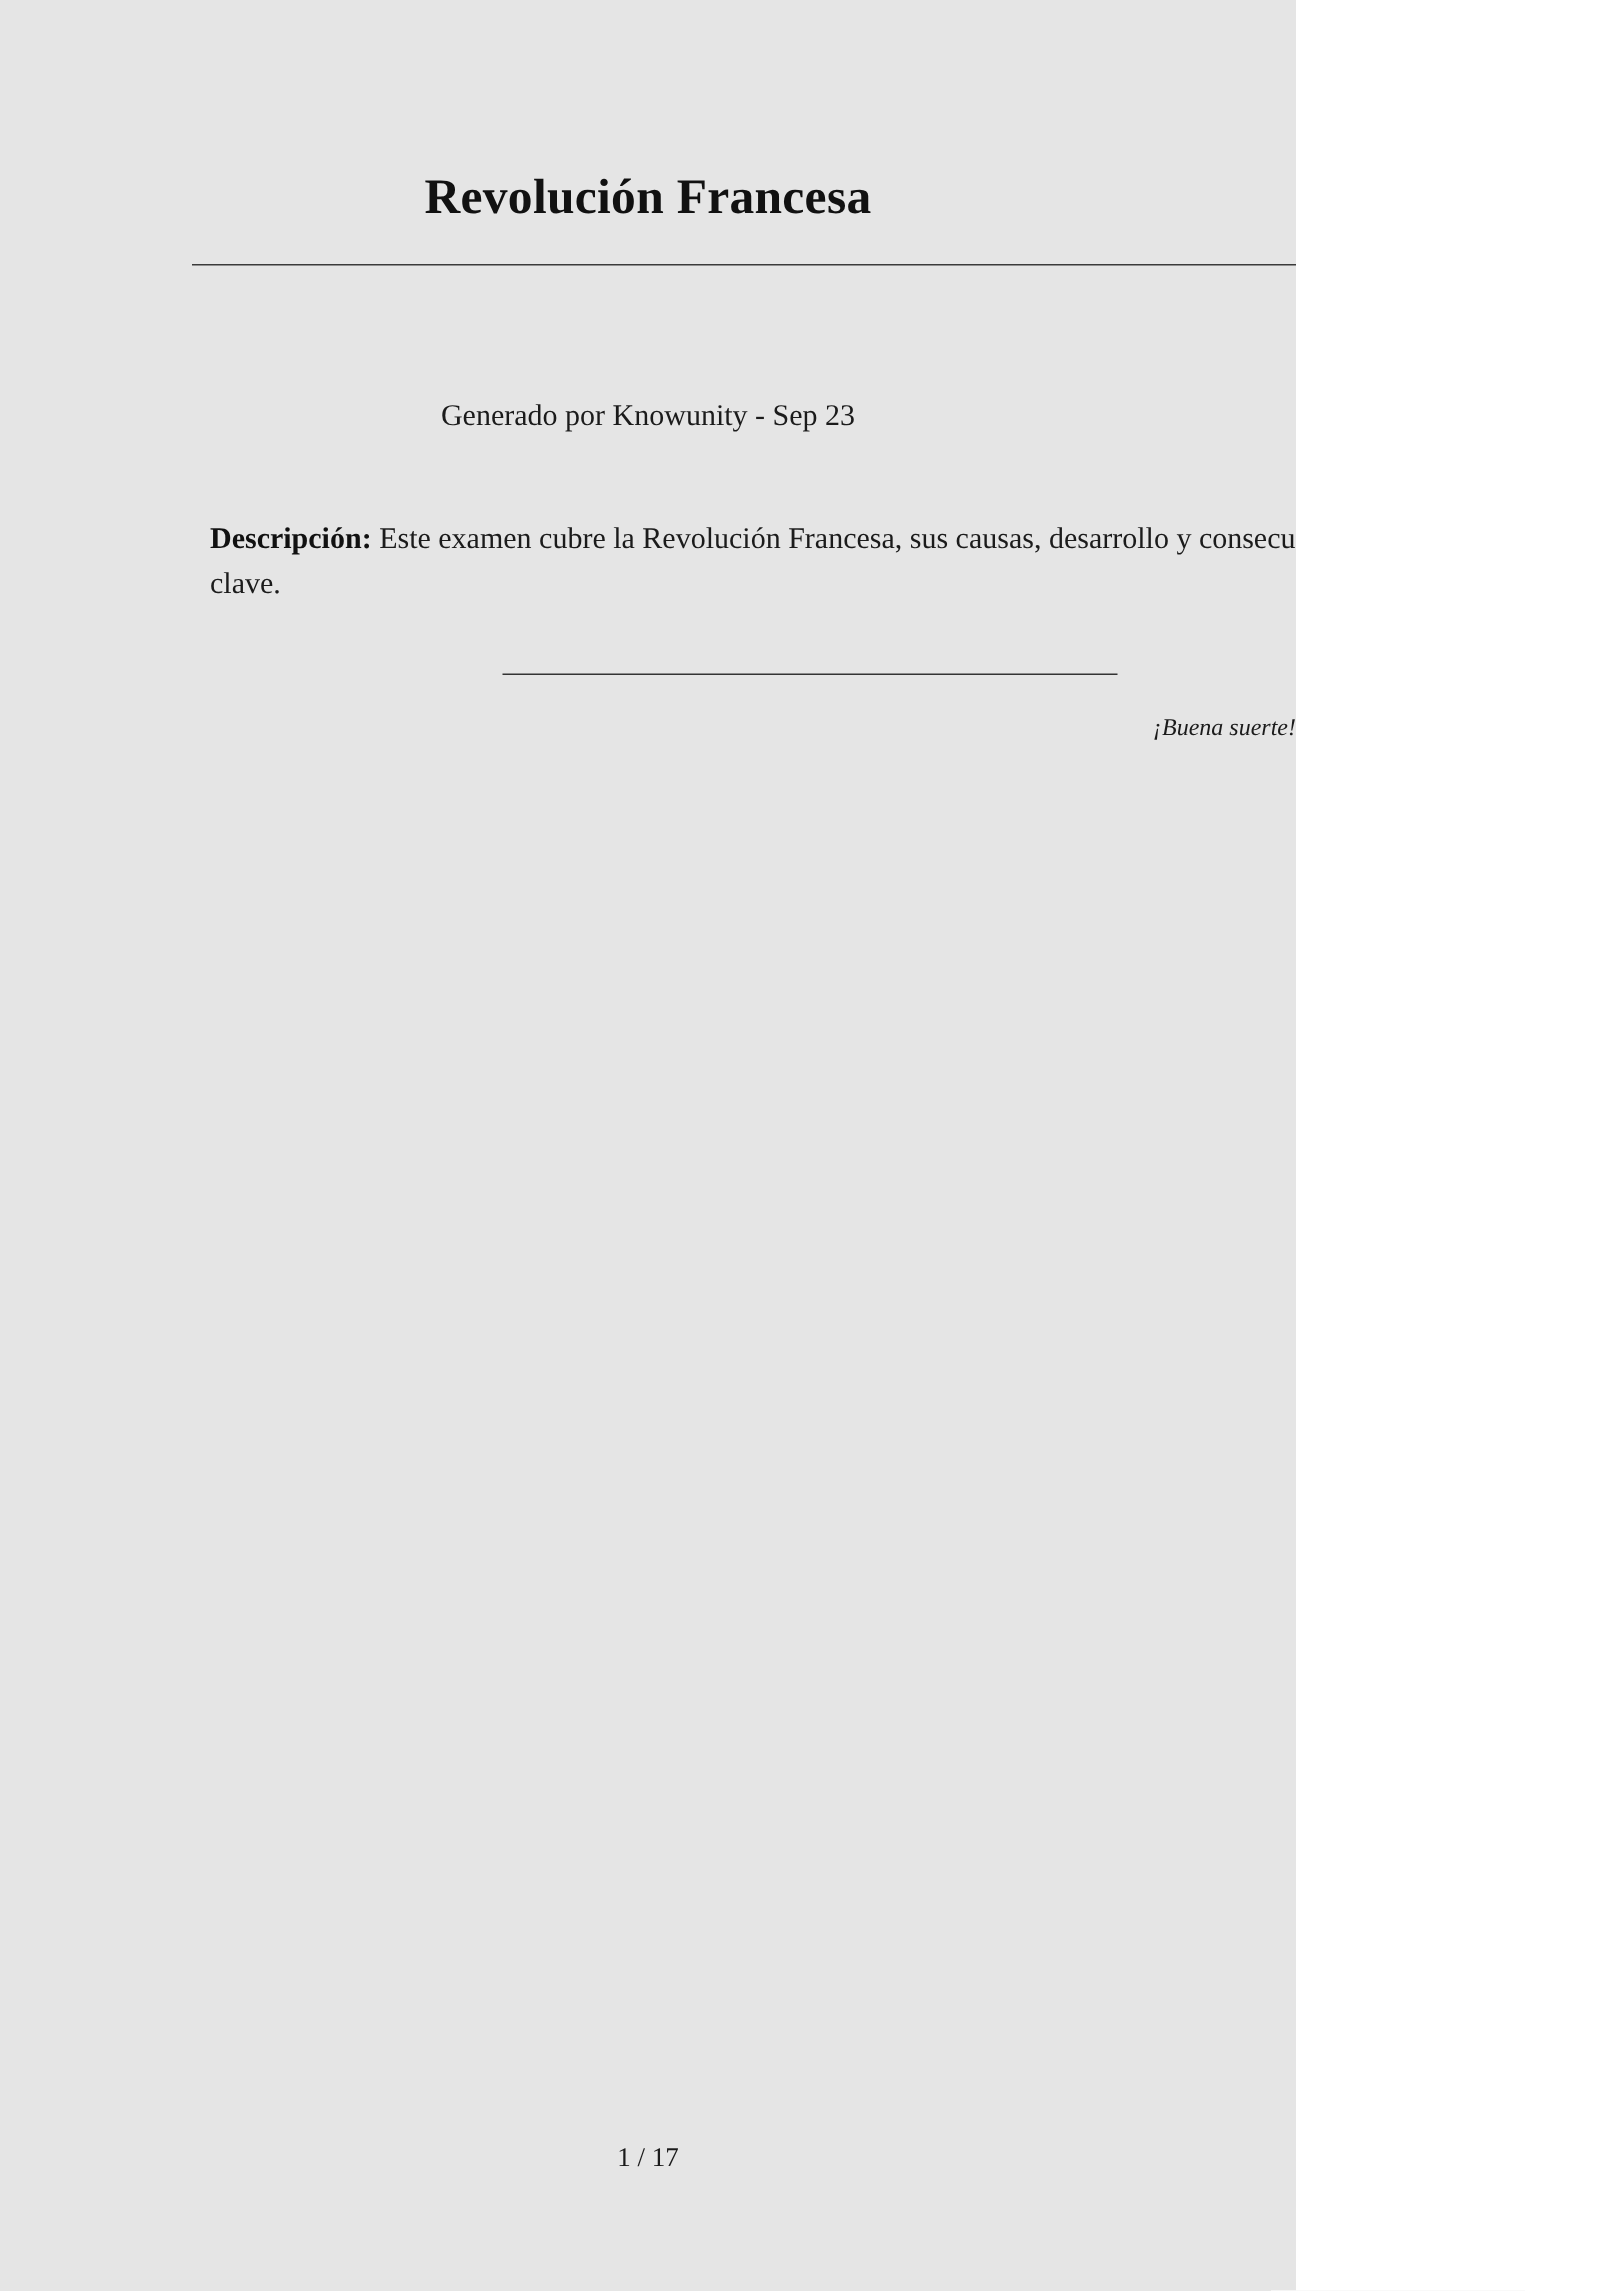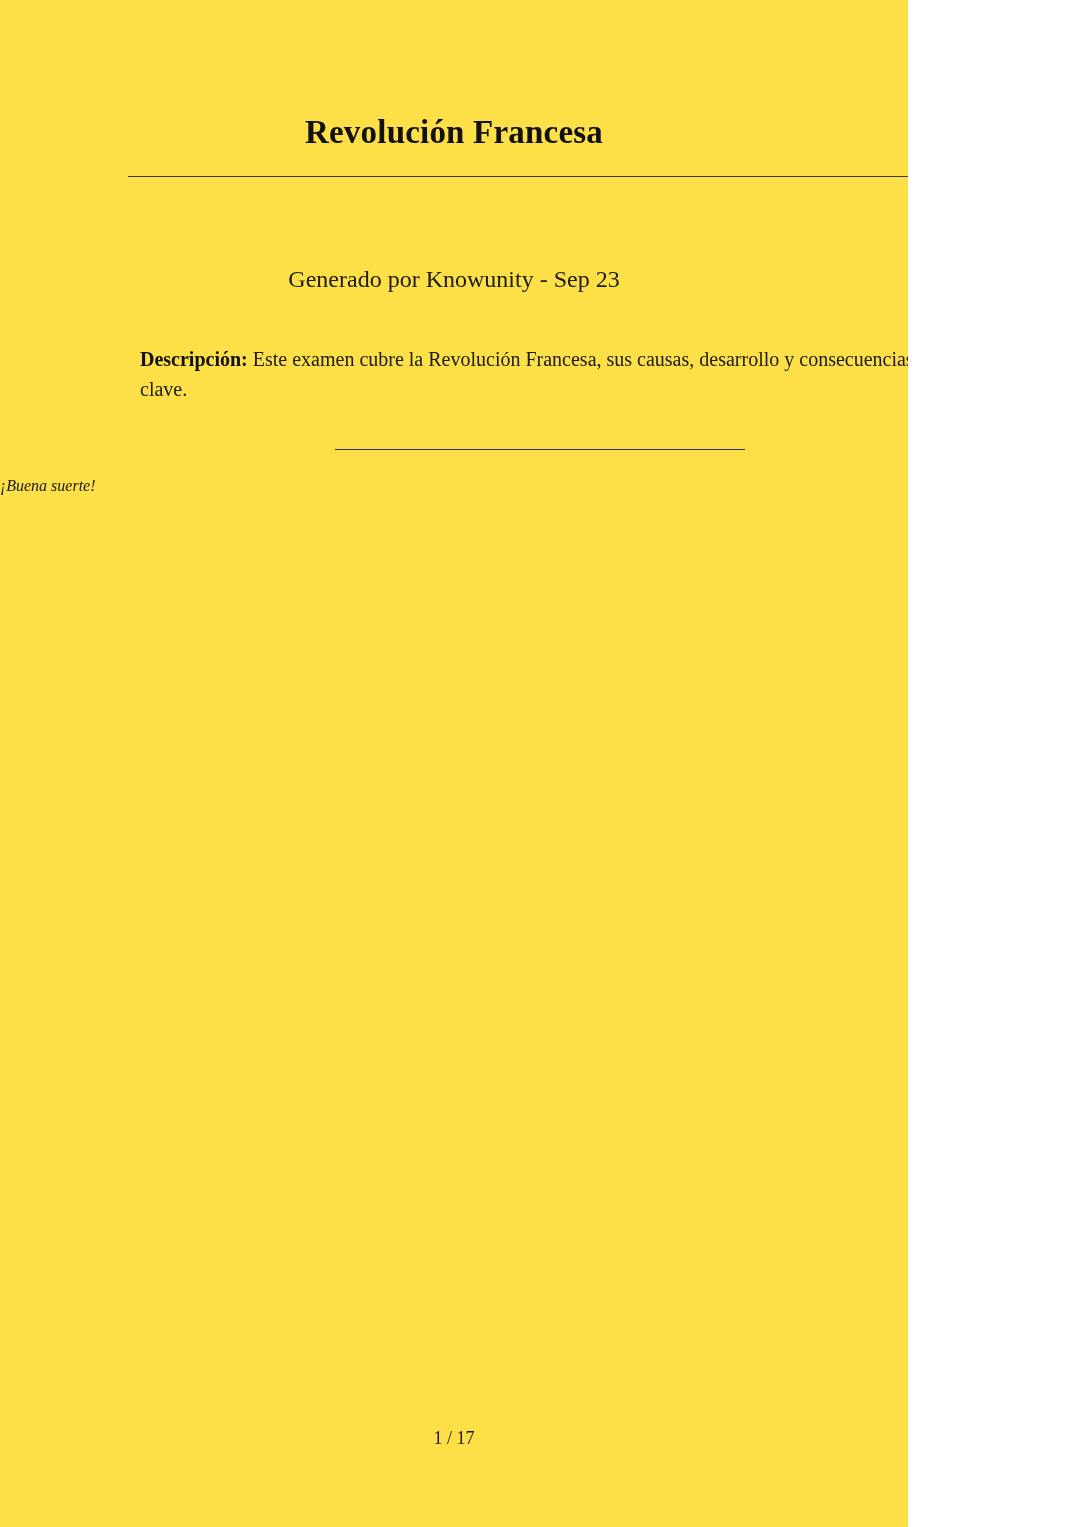--- a/index.html
+++ b/index.html
@@ -4,25 +4,24 @@
 <style>
   html, body {
     margin: 0;
     padding: 0;
     background: #ffffff;
   }
   .page {
     position: relative;
     width: 864px;
     height: 1527px;
-    background: #fde047;
+    background: #e5e5e5;
     color: #1b1b1b;
     font-family: "Liberation Serif", "DejaVu Serif", serif;
     overflow: hidden;
-    padding-left: 44px;
   }
   .doc-title {
     position: absolute;
     top: 114px;
     left: 0;
     width: 100%;
     margin: 0;
     text-align: center;
     font-size: 33px;
     font-weight: bold;
@@ -39,21 +38,21 @@
     border: none;
     border-top: 1.5px solid #3a3a3a;
   }
   .generated-line {
     position: absolute;
     top: 266px;
     left: 0;
     width: 100%;
     margin: 0;
     text-align: center;
-    font-size: 24px;
+    font-size: 20px;
     color: #1b1b1b;
   }
   .description {
     position: absolute;
     top: 332px;
     left: 128px;
     width: 820px;
     margin: 12px;
     font-size: 20px;
     line-height: 30px;
@@ -73,21 +72,21 @@
     margin: 0;
     border: none;
     border-top: 1.5px solid #333333;
   }
   .good-luck {
     position: absolute;
     top: 477px;
     left: 0;
     width: 100%;
     margin: 0;
-    text-align: left;
+    text-align: right;
     font-size: 16px;
     font-style: italic;
     color: #1b1b1b;
   }
   .page-number {
     position: absolute;
     top: 1428px;
     left: 0;
     width: 100%;
     margin: 0;

